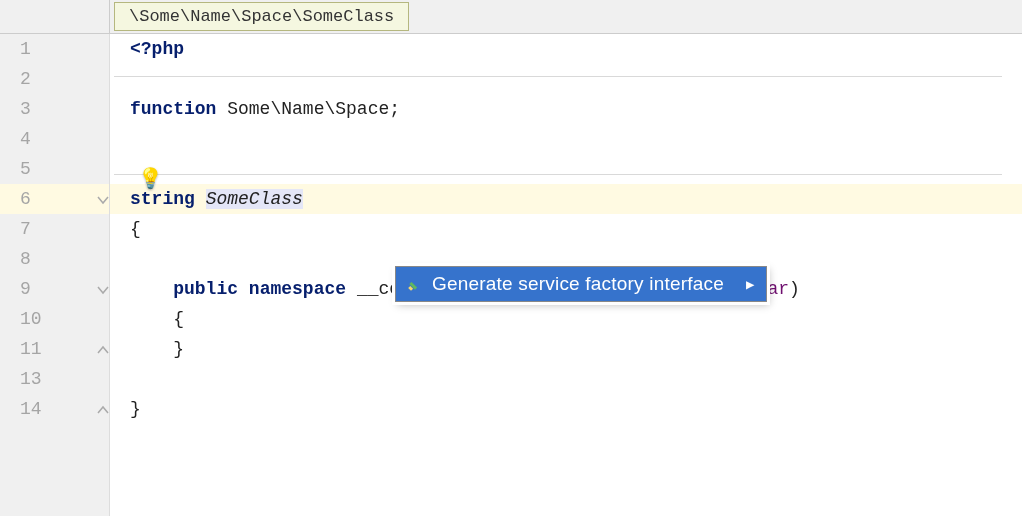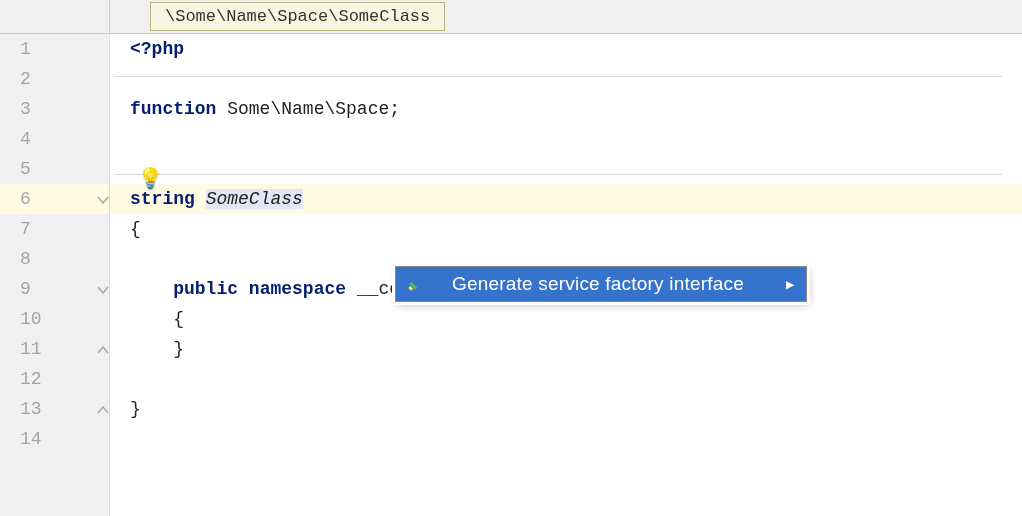--- a/index.html
+++ b/index.html
@@ -11,21 +11,20 @@
       width: 1022px;
       height: 516px;
       position: relative;
     }
     .breadcrumb-bar {
       height: 34px;
       background: #f0f0f0;
       display: flex;
       align-items: center;
       border-bottom: 1px solid #ccc;
-      gap: 36px;
     }
     .gutter-stub {
       width: 110px;
       height: 100%;
       background: #f0f0f0;
       border-right: 1px solid #ccc;
     }
     .breadcrumb-item {
       background: #f5f7e0;
       border: 1px solid #b5b77f;
@@ -115,21 +114,21 @@
     .popup {
       position: absolute;
       left: 285px;
       top: 232px;
       background: #3673cc;
       border: 1px solid #888;
       box-shadow: 2px 3px 8px rgba(0,0,0,0.25);
       padding: 6px 12px 6px 10px;
       display: flex;
       align-items: center;
-      gap: 28px;
+      gap: 8px;
       z-index: 10;
       outline: 3px solid #fff;
     }
     .popup-icon {
       width: 18px;
       height: 18px;
       display: flex;
       align-items: center;
       justify-content: center;
     }
@@ -159,21 +158,20 @@
     <div class="line-number">2</div>
     <div class="line-number">3</div>
     <div class="line-number">4</div>
     <div class="line-number">5</div>
     <div class="line-number current">6</div>
     <div class="line-number">7</div>
     <div class="line-number">8</div>
     <div class="line-number">9</div>
     <div class="line-number">10</div>
     <div class="line-number">11</div>
-    <div class="line-number">12</div>
     <div class="line-number">13</div>
     <div class="line-number">14</div>
 
     <div class="fold-marker" style="top:159px">
       <svg width="14" height="14">
           <path d="M2 4 L7 10 L12 4" fill="none" stroke="#aaa" stroke-width="1.5"></path>
         </svg>
     </div>
     <div class="fold-marker" style="top:249px">
       <svg width="14" height="14">

